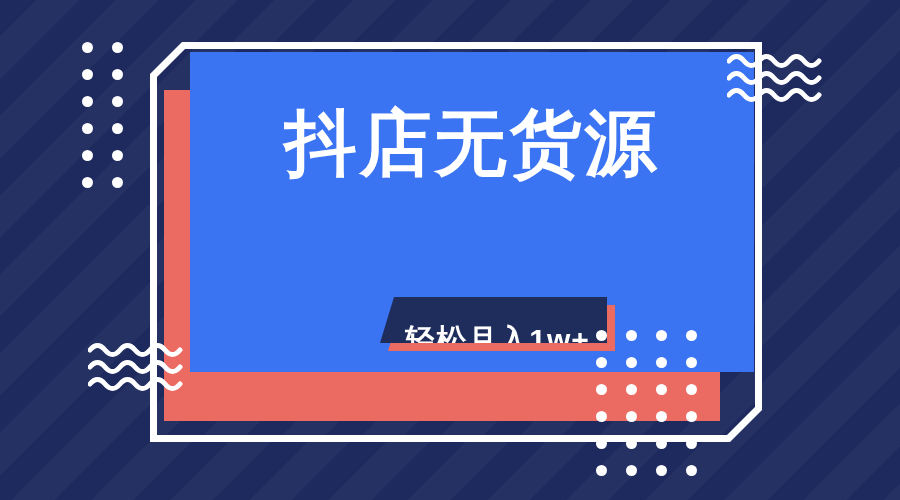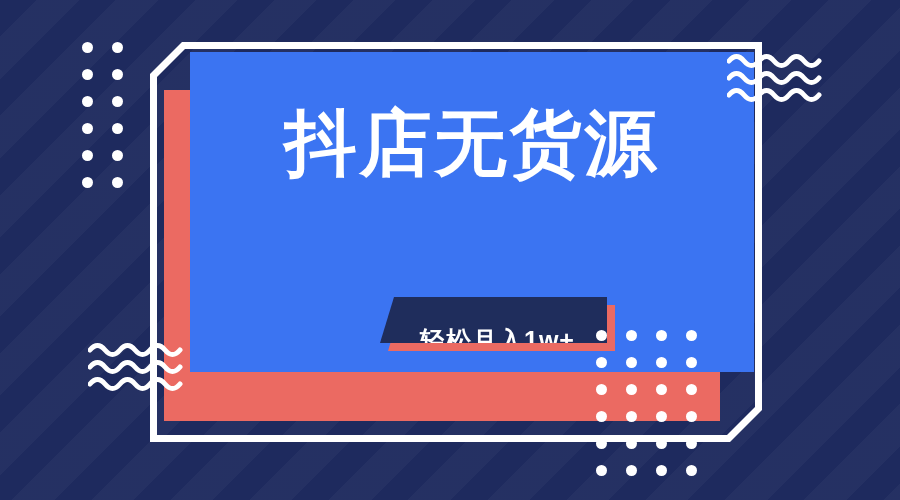--- a/index.html
+++ b/index.html
@@ -201,21 +201,21 @@
     width: 227px;
     height: 46px;
     background: #1f2d5c;
     clip-path: polygon(14px 0, 100% 0, 100% 100%, 0 100%);
     display: flex;
     align-items: center;
     justify-content: center;
   }
   #badge-label {
     color: #ffffff;
-    font-size: 25px;
+    font-size: 30px;
     font-weight: 700;
     letter-spacing: 1px;
     line-height: 1;
     padding-left: 8px;
     margin-top: 40px;
   }
 </style>
 </head>
 <body>
 

